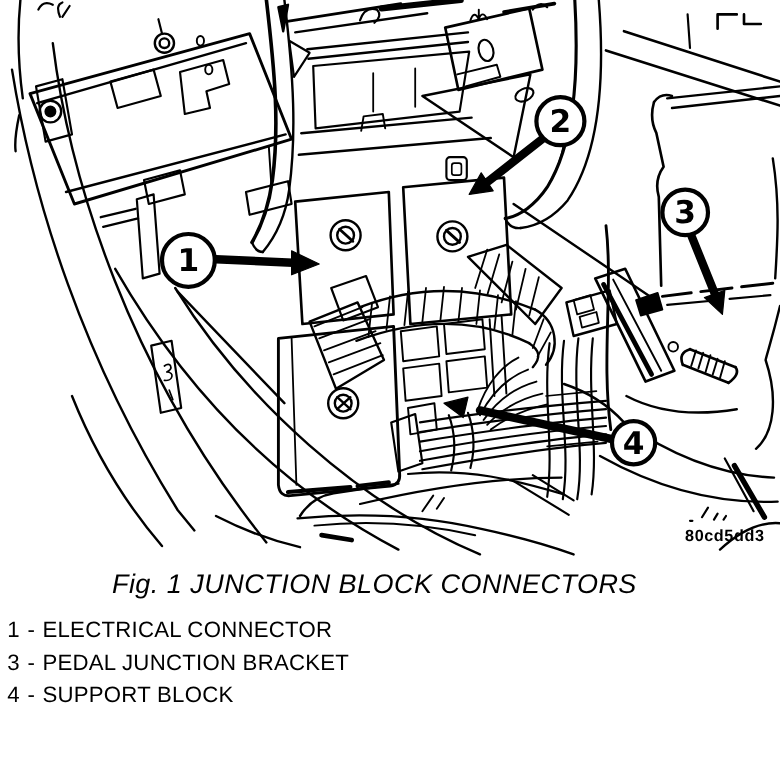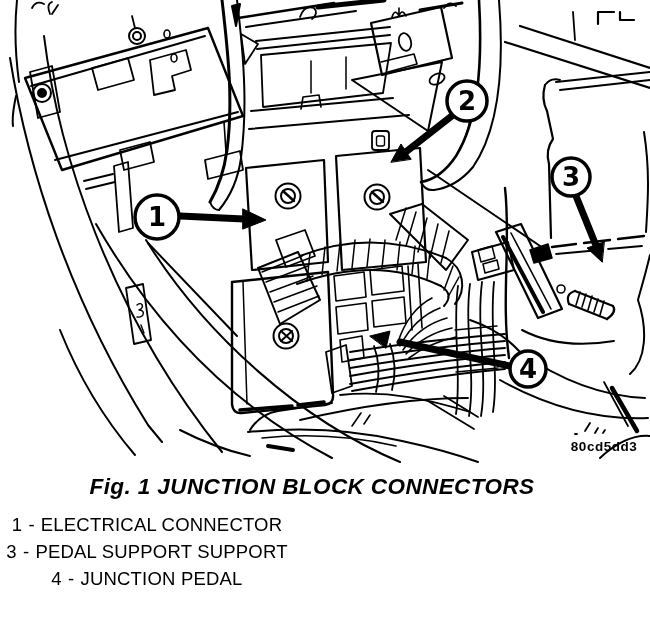--- a/index.html
+++ b/index.html
@@ -3,25 +3,25 @@
 <meta charset="utf-8">
 <style>
   html,body{margin:0;padding:0;background:#ffffff;}
   .page{position:relative;width:650px;height:631px;background:#ffffff;overflow:hidden;
         font-family:"Liberation Sans",sans-serif;color:#000;}
   .drawing{position:absolute;left:0;top:0;}
   svg{display:block;}
   .caption{position:absolute;left:0;top:474px;width:650px;text-align:center;
            padding-right:26px;box-sizing:border-box;
            font-family:"Liberation Sans",sans-serif;
-           font-size:22.5px;font-weight:700;font-style:italic;letter-spacing:.4px;
+           font-size:22.5px;font-weight:400;font-style:italic;letter-spacing:.4px;
            color:#000;white-space:nowrap;}
   .legend{position:absolute;left:6px;top:511px;margin:0;padding:0;list-style:none;
           font-size:18.5px;line-height:27px;letter-spacing:.2px;color:#000;}
-  .legend li{white-space:nowrap;text-align:center;}
+  .legend li{white-space:nowrap;}
   .legend .num{display:inline-block;min-width:11px;}
   .legend .sep{display:inline-block;margin:0 6px;}
   .co-num{font-family:"DejaVu Sans","Liberation Sans",sans-serif;font-weight:700;font-size:26px;}
   .wm{font-family:"Liberation Sans",sans-serif;font-weight:700;font-size:13.5px;letter-spacing:.5px;}
 </style>
 </head>
 <body>
 
 <div class="page">
 
@@ -239,20 +239,20 @@
   </svg>
   </div>
 
   <div class="caption">Fig. 1 JUNCTION BLOCK CONNECTORS</div>
 
   <ul class="legend">
     <li>
       <span class="num">1</span><span class="sep">-</span><span>ELECTRICAL CONNECTOR</span>
     </li>
     <li>
-      <span class="num">3</span><span class="sep">-</span><span>PEDAL SUPPORT SUPPORT</span>
+      <span class="num">3</span><span class="sep">-</span><span>PEDAL JUNCTION BRACKET</span>
     </li>
     <li>
-      <span class="num">4</span><span class="sep">-</span><span>JUNCTION PEDAL</span>
+      <span class="num">4</span><span class="sep">-</span><span>SUPPORT BLOCK</span>
     </li>
   </ul>
 
 </div>
 
 </body></html>

